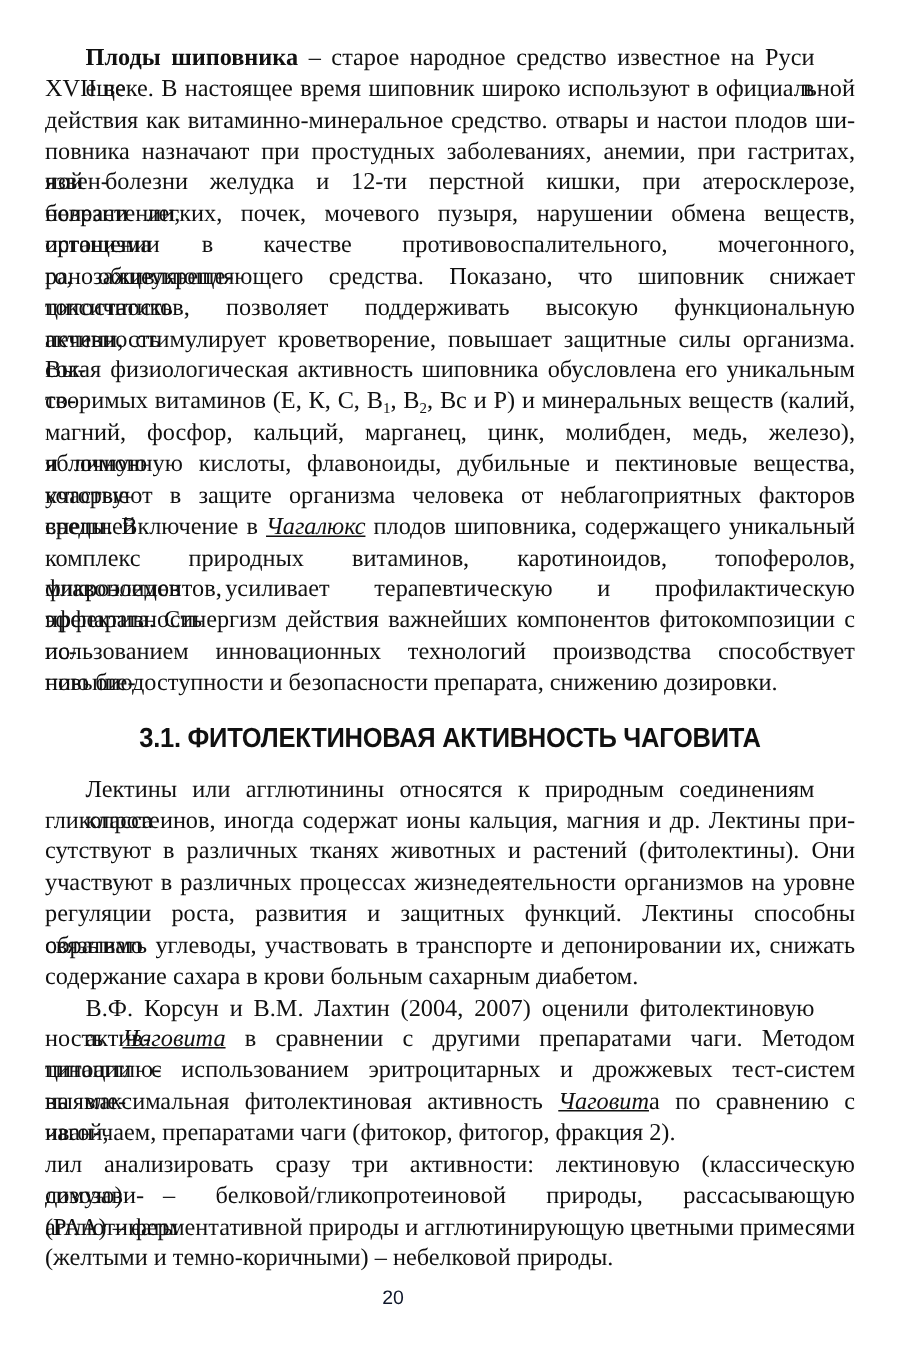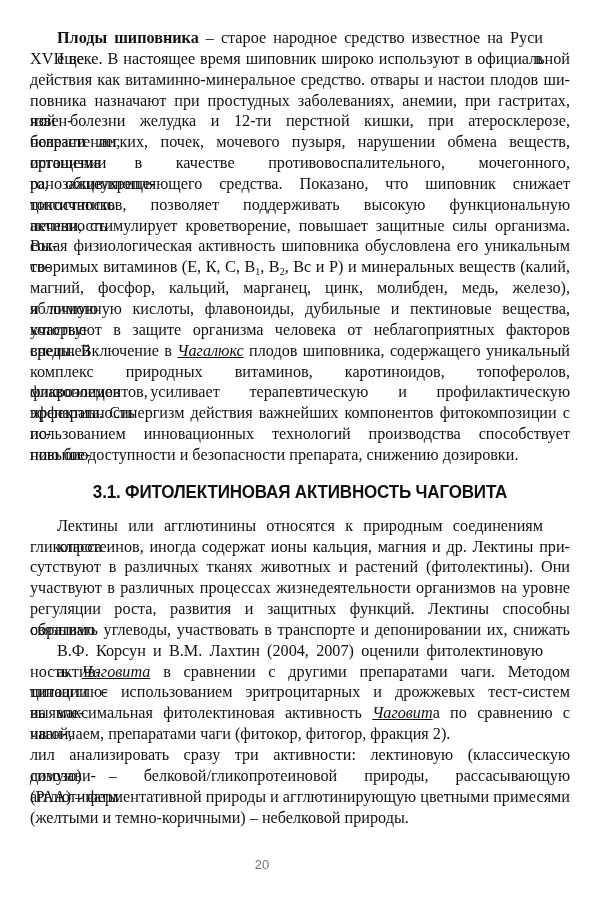--- a/index.html
+++ b/index.html
@@ -22,21 +22,21 @@
   i { font-style: italic; text-decoration: underline; }
   sub { font-size: 10px; vertical-align: -3px; line-height: 0; }
   .heading {
     font-family: "Liberation Sans", sans-serif; font-weight: bold;
     font-size: 18.5px; text-align: center; margin: 14px 0 12px 0;
     letter-spacing: -0.2px; color: #111; height: 24px; line-height: 24px;
     transform: scaleX(0.92);
   }
   .page-number {
     position: absolute; left: 0; width: 524px; top: 857px; text-align: center;
-    font-family: "Liberation Sans", sans-serif; font-size: 13px; color: #737373;
+    font-family: "Liberation Sans", sans-serif; font-size: 13px; color: #0f172a;
   }
 </style>
 </head>
 <body>
 
 <div class="page">
 
   <div>
     <div class="line indent"><span class="j"><b>Плоды шиповника</b><span> – старое народное средство известное на Руси еще в</span></span></div>
     <div class="line"><span class="j">XVII веке. В настоящее время шиповник широко используют в официальной</span></div>
@@ -63,20 +63,21 @@
 
   <div class="heading">3.1. ФИТОЛЕКТИНОВАЯ АКТИВНОСТЬ ЧАГОВИТА</div>
 
   <div>
     <div class="line indent"><span class="j">Лектины или агглютинины относятся к природным соединениям класса</span></div>
     <div class="line"><span class="j">гликопротеинов, иногда содержат ионы кальция, магния и др. Лектины при-</span></div>
     <div class="line"><span class="j">сутствуют в различных тканях животных и растений (фитолектины). Они</span></div>
     <div class="line"><span class="j">участвуют в различных процессах жизнедеятельности организмов на уровне</span></div>
     <div class="line"><span class="j">регуляции роста, развития и защитных функций. Лектины способны обратимо</span></div>
     <div class="line"><span class="j">связывать углеводы, участвовать в транспорте и депонировании их, снижать</span></div>
+    <div class="line last"><span class="j">содержание сахара в крови больным сахарным диабетом.</span></div>
   </div>
 
   <div>
     <div class="line indent"><span class="j">В.Ф. Корсун и В.М. Лахтин (2004, 2007) оценили фитолектиновую актив-</span></div>
     <div class="line"><span class="j"><span>ность </span><i>Чаговита</i><span> в сравнении с другими препаратами чаги. Методом цитоагглю-</span></span></div>
     <div class="line"><span class="j">тинации с использованием эритроцитарных и дрожжевых тест-систем выявле-</span></div>
     <div class="line"><span class="j"><span>на максимальная фитолектиновая активность </span><i>Чаговит</i><span>а по сравнению с чагой,</span></span></div>
     <div class="line last"><span class="j">иван-чаем, препаратами чаги (фитокор, фитогор, фракция 2).</span></div>
   </div>
 

